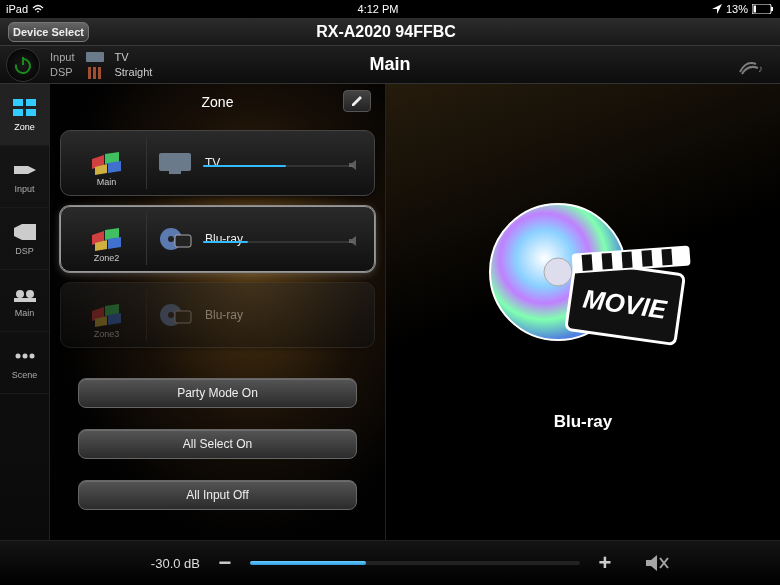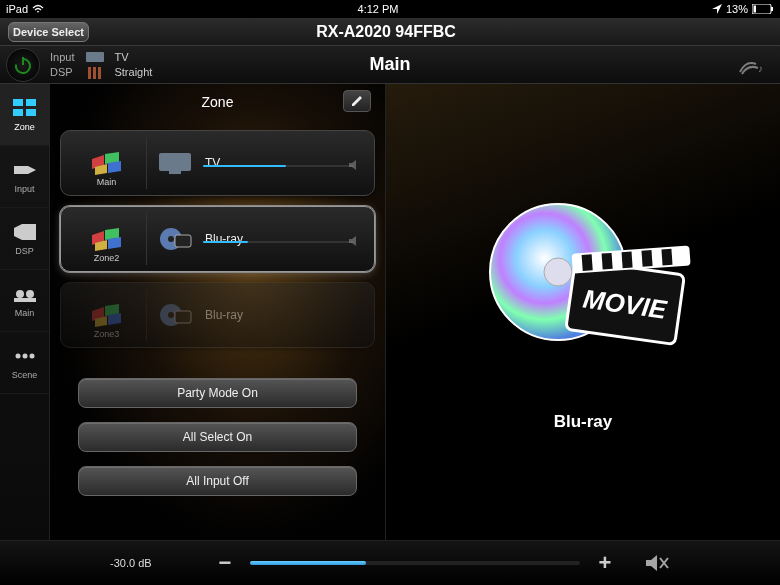--- a/index.html
+++ b/index.html
@@ -31,27 +31,27 @@
   .zone-card { height: 66px; background: linear-gradient(#2a2a2a,#101010); border: 1px solid #444; border-radius: 10px; margin-top: 10px; display: flex; align-items: center; padding: 6px; box-shadow: 0 2px 4px rgba(0,0,0,.6); position: relative; }
   .zone-card.selected { border: 1px solid #999; box-shadow: 0 0 0 1px #888, 0 2px 8px rgba(200,200,200,.3); }
   .zone-card.disabled { opacity: .4; }
   .zone-left { width: 80px; display: flex; flex-direction: column; align-items: center; justify-content: flex-end; height: 100%; border-right: 1px solid #333; padding-bottom: 2px; }
   .zone-left-label { font-size: 9px; color: #ccc; margin-top: 2px; }
   .zone-right { flex: 1; display: flex; align-items: center; padding-left: 8px; gap: 10px; position: relative; }
   .zone-input-label { font-size: 12px; color: #eee; }
   .zone-vol-bar { position: absolute; left: 56px; right: 14px; bottom: 10px; height: 2px; background: #333; border-radius: 1px; }
   .zone-vol-fill { height: 2px; background: #3bf; border-radius: 1px; }
   .vol-ic { position: absolute; right: 6px; bottom: 6px; width: 14px; height: 12px; opacity: .6; }
-  .zone-actions { margin-top: 26px; display: flex; flex-direction: column; gap: 14px; padding: 4px 18px; }
+  .zone-actions { margin-top: 26px; display: flex; flex-direction: column; gap: 21px; padding: 4px 18px; }
   .zone-action { height: 30px; background: linear-gradient(#555,#2b2b2b); border: 1px solid #666; border-radius: 8px; color: #eee; font-size: 12px; display: flex; align-items: center; justify-content: center; box-shadow: inset 0 1px 0 rgba(255,255,255,.15); cursor: pointer; }
   .content { flex: 1; background: linear-gradient(160deg, rgba(120,80,20,0.25) 0%, rgba(0,0,0,1) 45%); display: flex; flex-direction: column; align-items: center; justify-content: center; position: relative; }
   .movie-art { width: 230px; height: 170px; position: relative; }
   .content-label { margin-top: 50px; font-size: 17px; font-weight: bold; }
   .bottom-bar { height: 45px; background: linear-gradient(#141414,#000); border-top: 1px solid #222; display: flex; align-items: center; justify-content: center; gap: 14px; }
-  .vol-db { font-size: 11px; color: #ddd; width: 90px; text-align: left; }
+  .vol-db { font-size: 13px; color: #ddd; width: 90px; text-align: right; }
   .vol-pm { width: 22px; height: 22px; display: flex; align-items: center; justify-content: center; font-size: 22px; color: #ccc; font-weight: bold; cursor: pointer; }
   .vol-track { width: 330px; height: 4px; background: #222; border-radius: 2px; position: relative; }
   .vol-fill2 { position: absolute; left: 0; top: 0; height: 4px; border-radius: 2px; background: linear-gradient(#6cf,#39d); }
   .mute-btn { width: 26px; height: 22px; opacity: .8; cursor: pointer; margin-left: 14px; }
   .tiles { width: 32px; height: 24px; }
 </style>
 </head>
 <body>
 
 <div class="statusbar">

